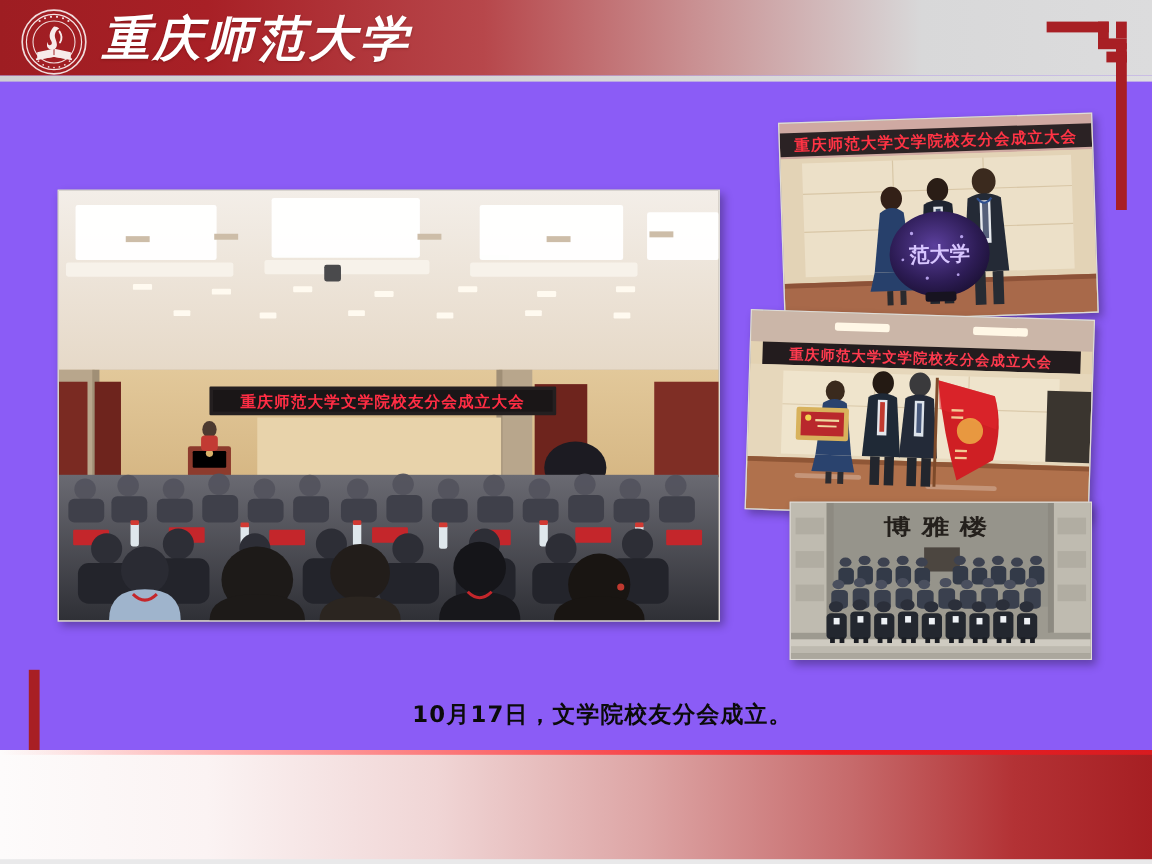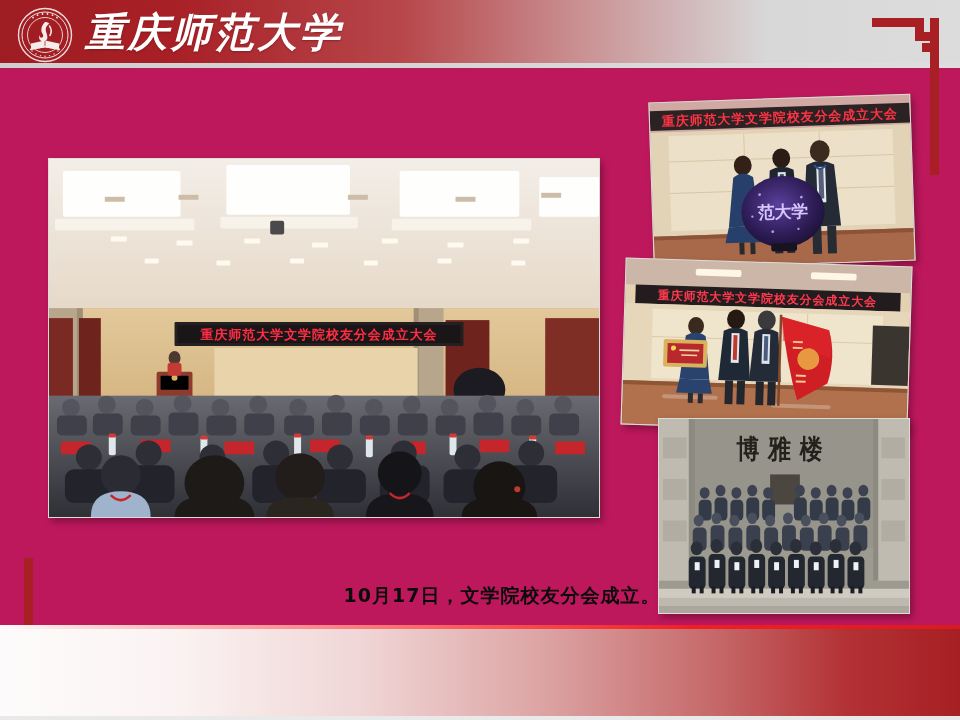--- a/index.html
+++ b/index.html
@@ -8,21 +8,21 @@
     width: 960px; height: 720px;
     background: #f4f4f5;
     font-family: "Liberation Sans", "DejaVu Sans", sans-serif;
     overflow: hidden;
     position: relative;
   }
 
   .slide {
     position: absolute; inset: 0;
     width: 960px; height: 720px;
-    background: #be185d;
+    background: #8b5cf6;
     overflow: hidden;
   }
 
   
   .header-band {
     position: absolute; left: 0; top: 0;
     width: 960px; height: 63px;
     background: linear-gradient(to right,
       #9e1d22 0%, #a82026 18%, #b7474b 42%,
       #c98f91 60%, #d8d8d9 80%, #dcdcdd 100%);
@@ -103,21 +103,21 @@
     background: #b9b2a8;
     box-shadow: 3px 4px 7px rgba(0,0,0,.30);
     border: 1px solid rgba(255,255,255,.55);
   }
 
   .photo-main  { left: 48px;  top: 158px; width: 552px; height: 360px; }
   .photo-tr    { left: 651px; top: 98px;  width: 262px; height: 167px;
                  transform: rotate(-1.9deg); }
   .photo-mr    { left: 623px; top: 262px; width: 287px; height: 167px;
                  transform: rotate(1.8deg); }
-  .photo-br    { left: 658px; top: 418px; width: 252px; height: 196px; }
+  .photo-br    { left: 658px; top: 418px; width: 252px; height: 132px; }
 
   .ph-svg { display: block; width: 100%; height: 100%; }
 </style>
 </head>
 <body>
 
 <div class="slide">
 
   <div class="header-band"></div>
   <div class="header-underline"></div>

